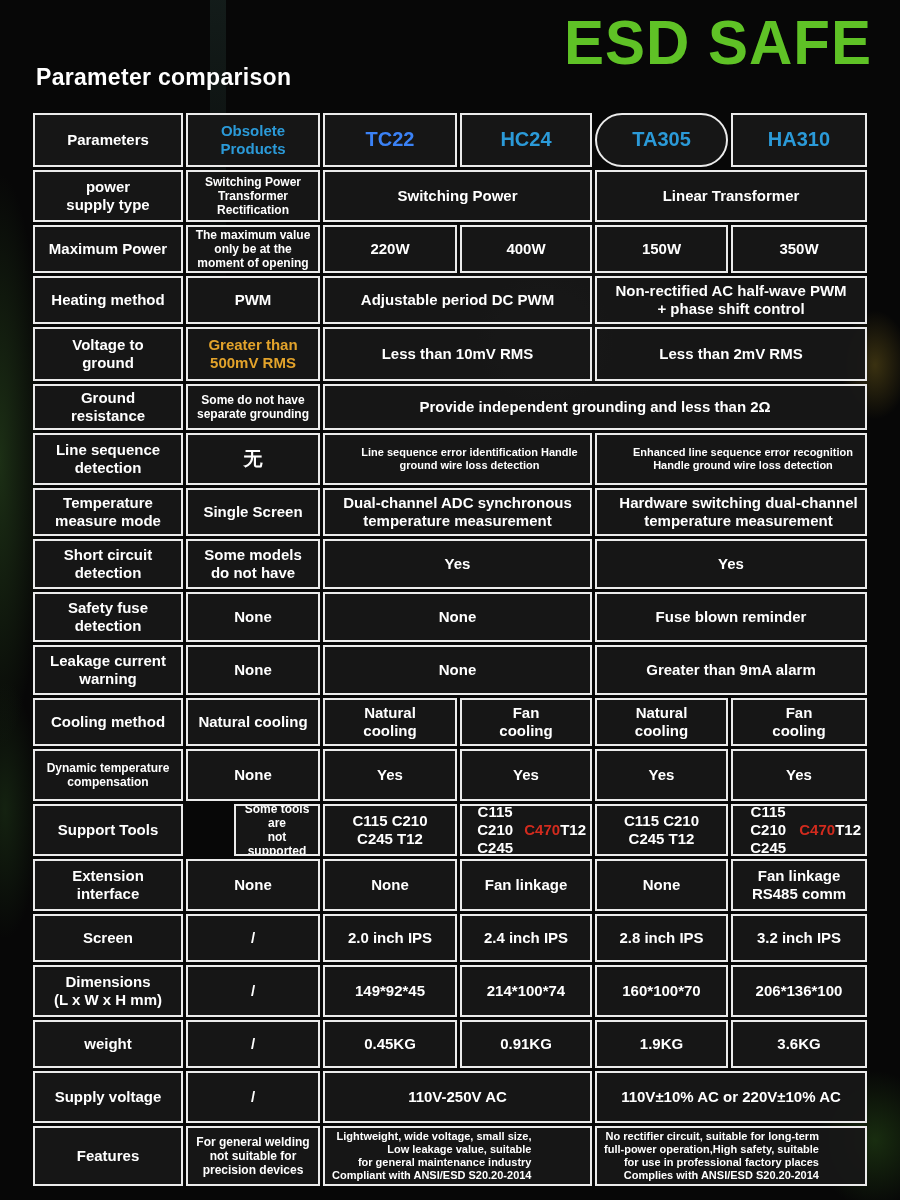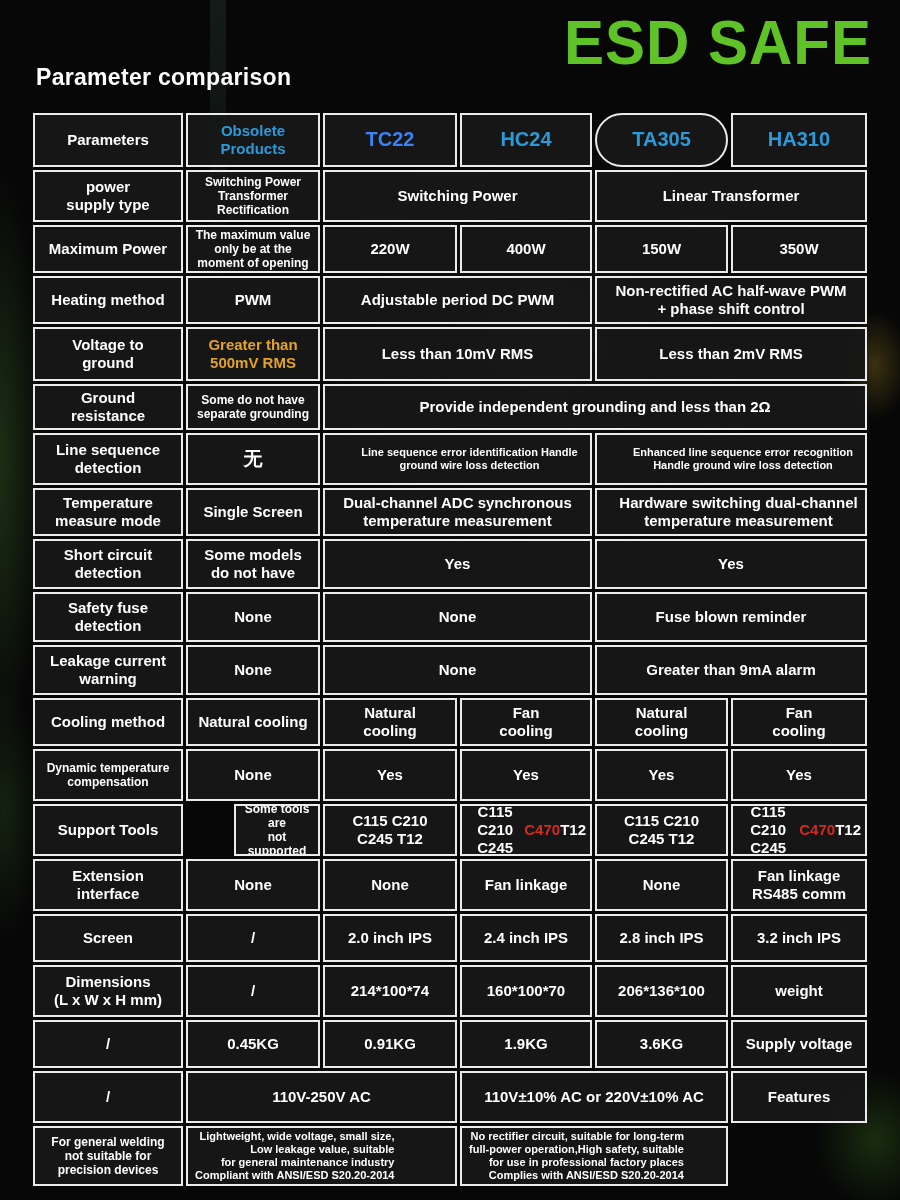--- a/index.html
+++ b/index.html
@@ -177,20 +177,21 @@
 RS485 comm</div>
     <div class="cell">Screen</div>
     <div class="cell">/</div>
     <div class="cell">2.0 inch IPS</div>
     <div class="cell">2.4 inch IPS</div>
     <div class="cell">2.8 inch IPS</div>
     <div class="cell">3.2 inch IPS</div>
     <div class="cell">Dimensions
 (L x W x H mm)</div>
     <div class="cell">/</div>
+    <div class="cell">149*92*45</div>
     <div class="cell">214*100*74</div>
     <div class="cell">160*100*70</div>
     <div class="cell">206*136*100</div>
     <div class="cell">weight</div>
     <div class="cell">/</div>
     <div class="cell">0.45KG</div>
     <div class="cell">0.91KG</div>
     <div class="cell">1.9KG</div>
     <div class="cell">3.6KG</div>
     <div class="cell">Supply voltage</div>

